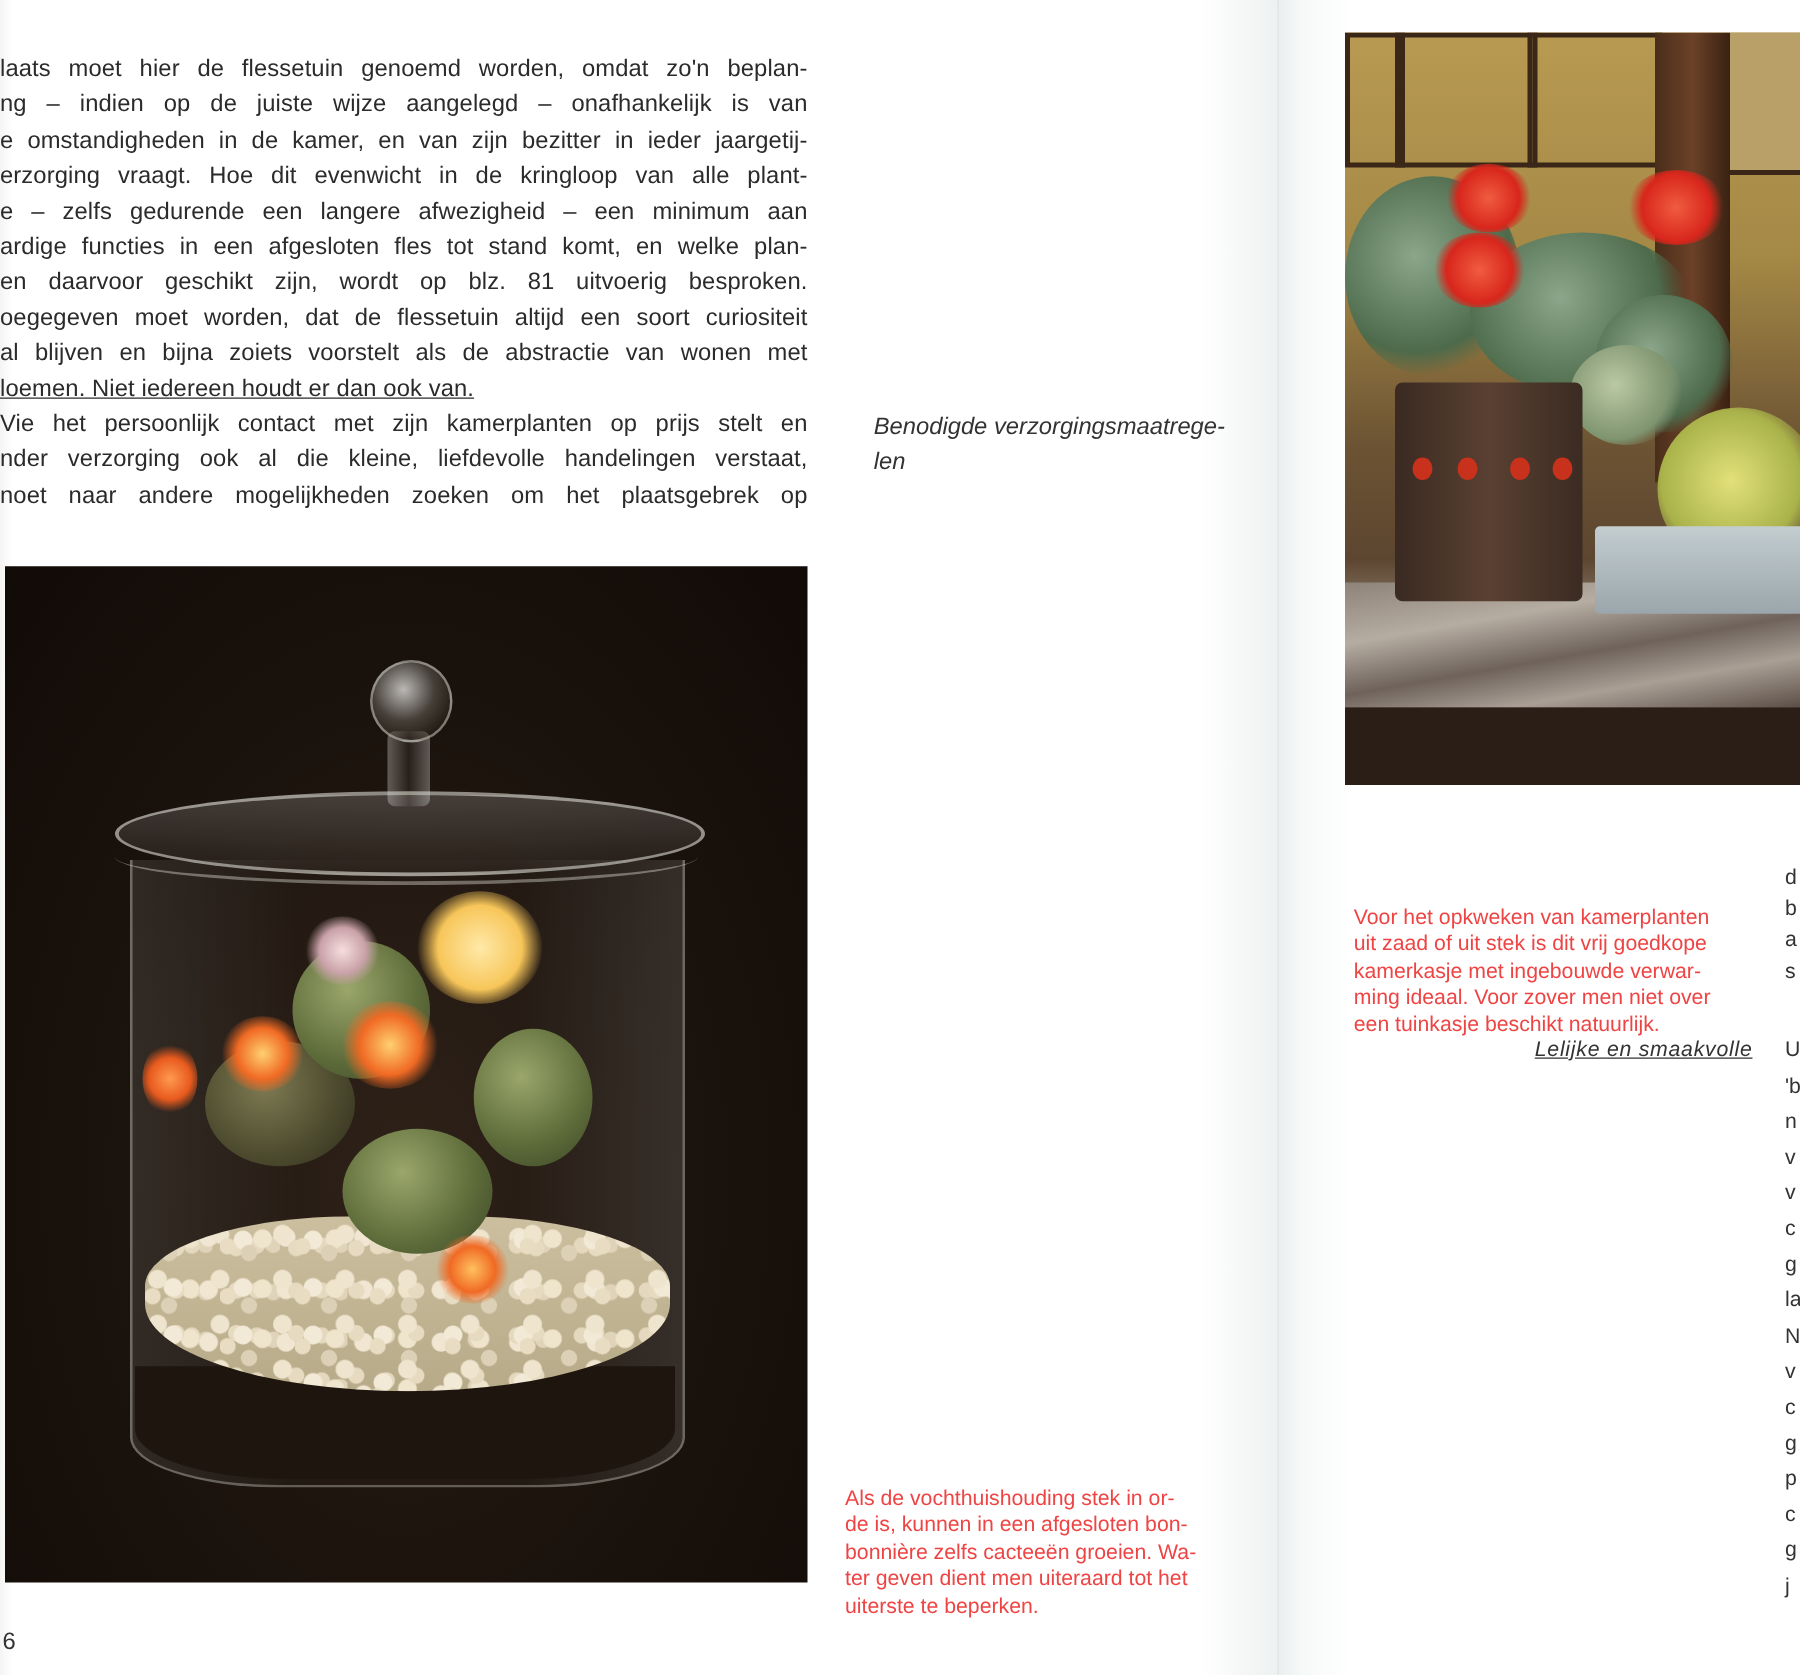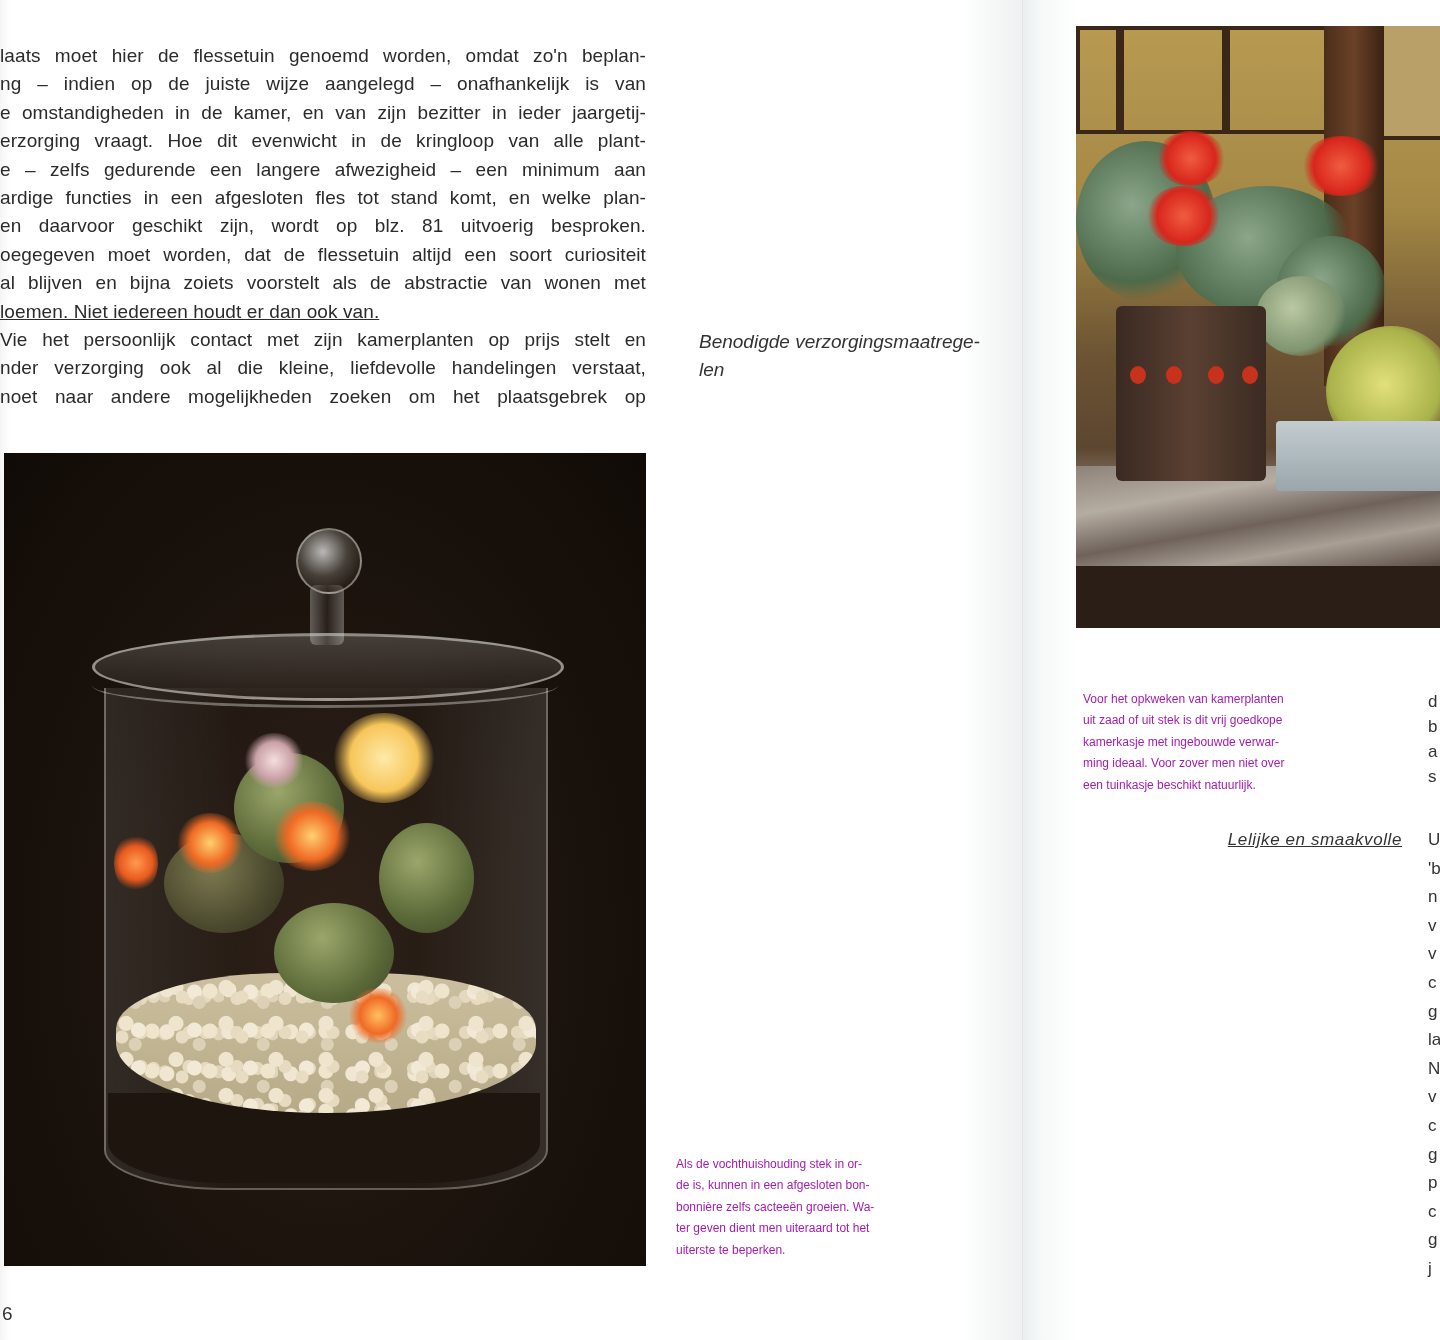--- a/index.html
+++ b/index.html
@@ -34,21 +34,21 @@
   .body-text .line { display: block; white-space: nowrap; text-align-last: justify; text-align: justify; }
   .body-text .line.last { text-align-last: left; text-decoration: underline; }
   .para1 { top: 42px; }
   .para2 { top: 326px; }
   .margin-head {
     position: absolute; left: 675px; top: 328px; width: 330px;
     font-style: italic; font-size: 19px; line-height: 28.4px; color: #333; margin-left: 24px;
   }
   .margin-head .line { display: block; white-space: nowrap; }
   .caption {
-    position: absolute; font-size: 12px; line-height: 21.4px; color: #a21caf;
+    position: absolute; font-size: 17px; line-height: 21.4px; color: #ef4444; margin-top: 34px;
   }
   .caption .line { display: block; white-space: nowrap; }
   .caption-left { left: 676px; top: 1154px; width: 310px; }
   .caption-right { left: 1083px; top: 689px; width: 320px; }
   .side-head {
     position: absolute; left: 1100px; top: 826px; width: 302px;
     text-align: right; font-style: italic; font-size: 17px; line-height: 28px;
     color: #333; letter-spacing: 0.6px;
   }
   .side-head .line { display: block; text-decoration: underline; }

